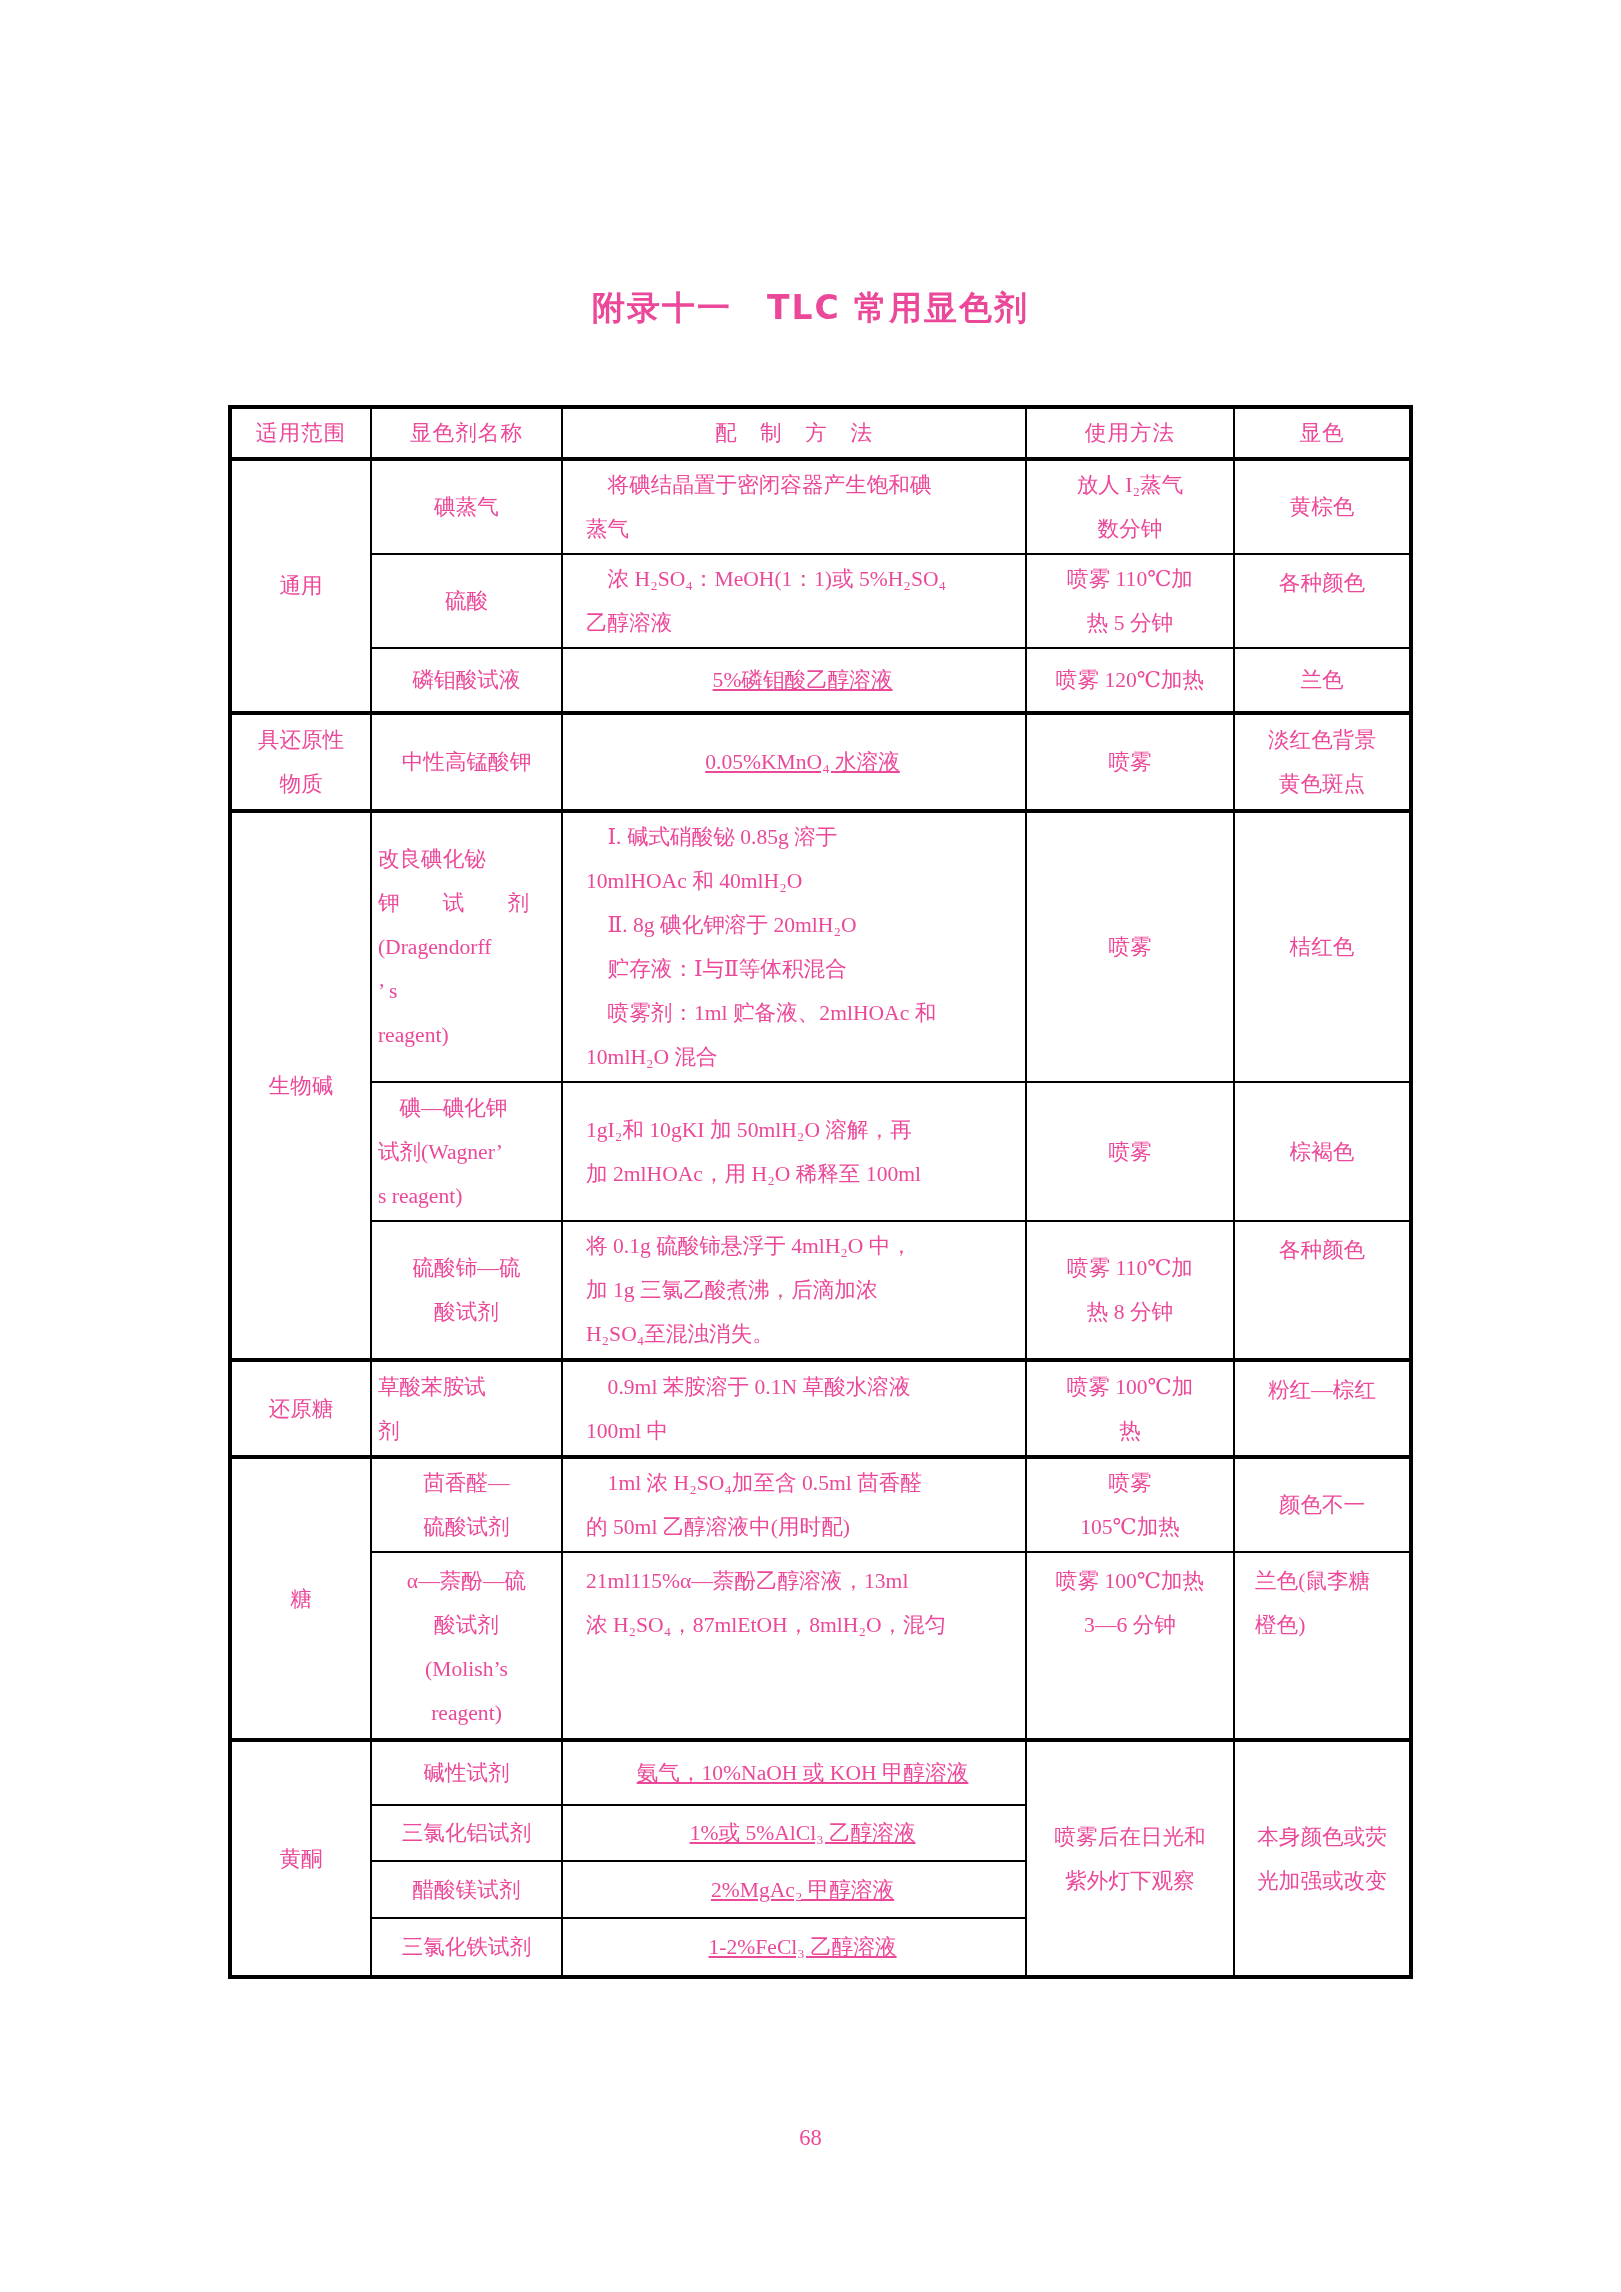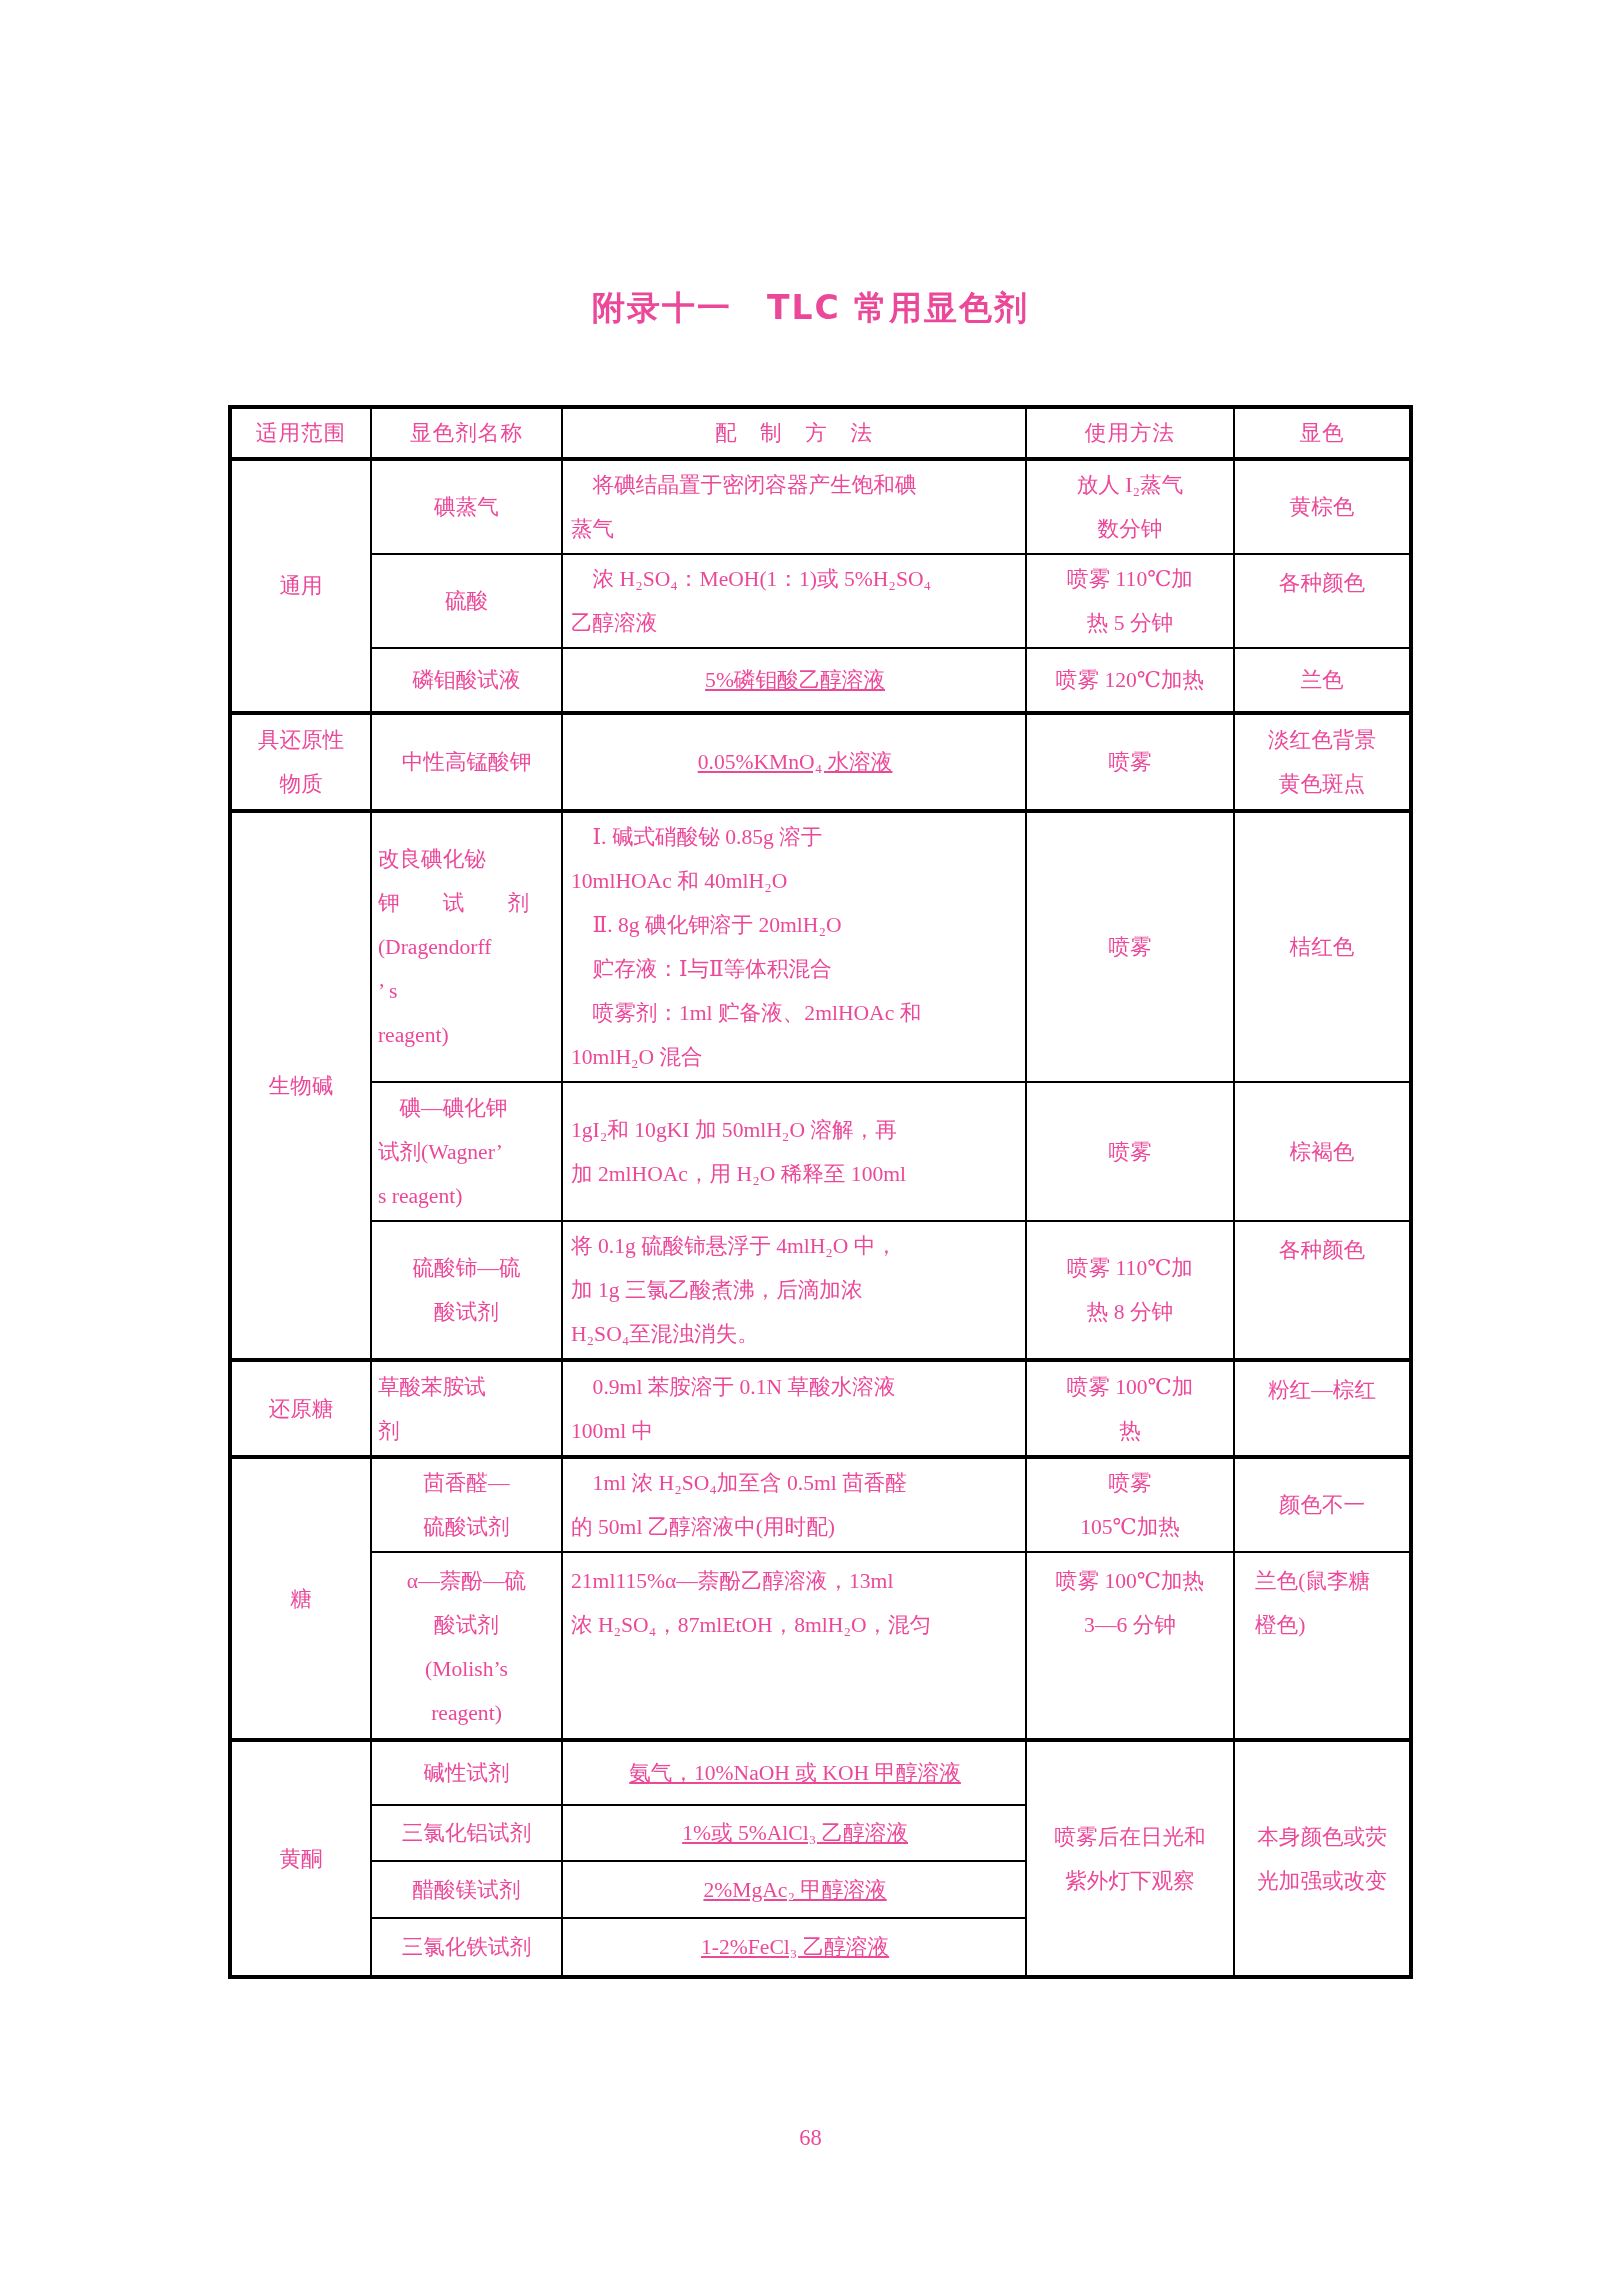--- a/index.html
+++ b/index.html
@@ -37,21 +37,21 @@
     font-size:21.6px;
     line-height:44px;
     vertical-align:middle;
     text-align:center;
     white-space:pre-line;
     font-weight:normal;
     overflow:hidden;
   }
   thead th{border-bottom:4.9px solid #000;height:39px;letter-spacing:1px;}
   tr.sec > td{border-top:4.9px solid #000;}
-  td.method{text-align:left;padding-left:8px;}
+  td.method{text-align:left;padding-left:23px;}
   td.mc{text-align:center;text-decoration:underline;}
   td.ln{text-align:left;padding-left:5.9px;}
   td.vt{vertical-align:top;padding-top:5.9px;}
   td.cl{text-align:left;padding-left:20px;}
   .page-number{
     position:absolute;
     top:2125px;left:0;width:100%;
     text-align:center;
     font-size:22.5px;
   }

